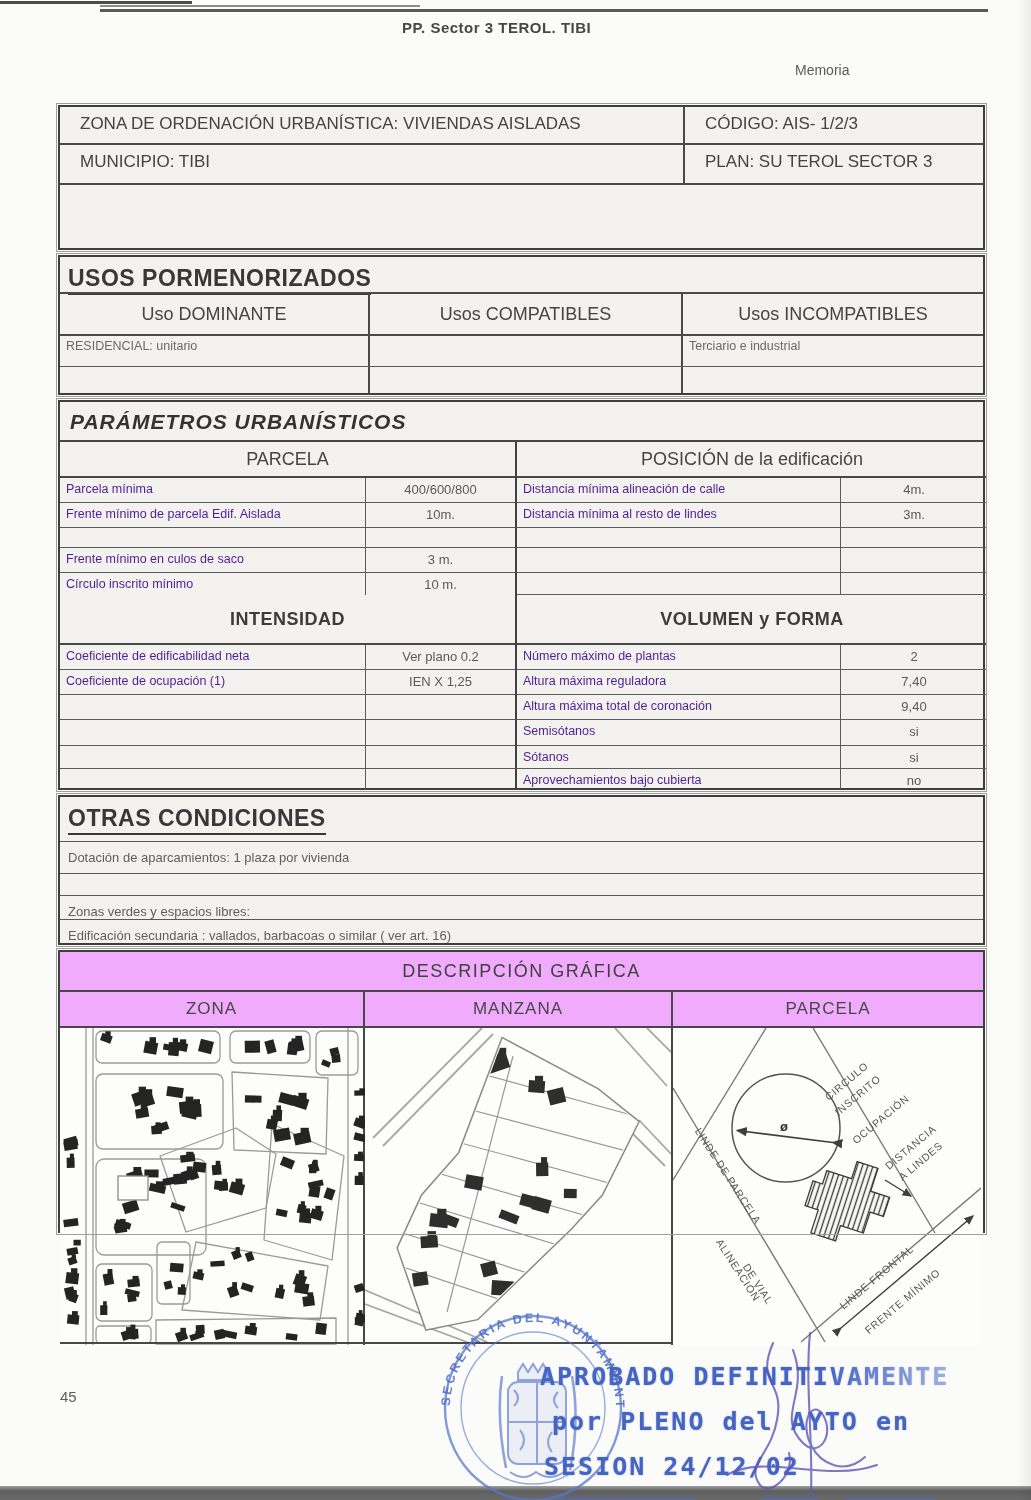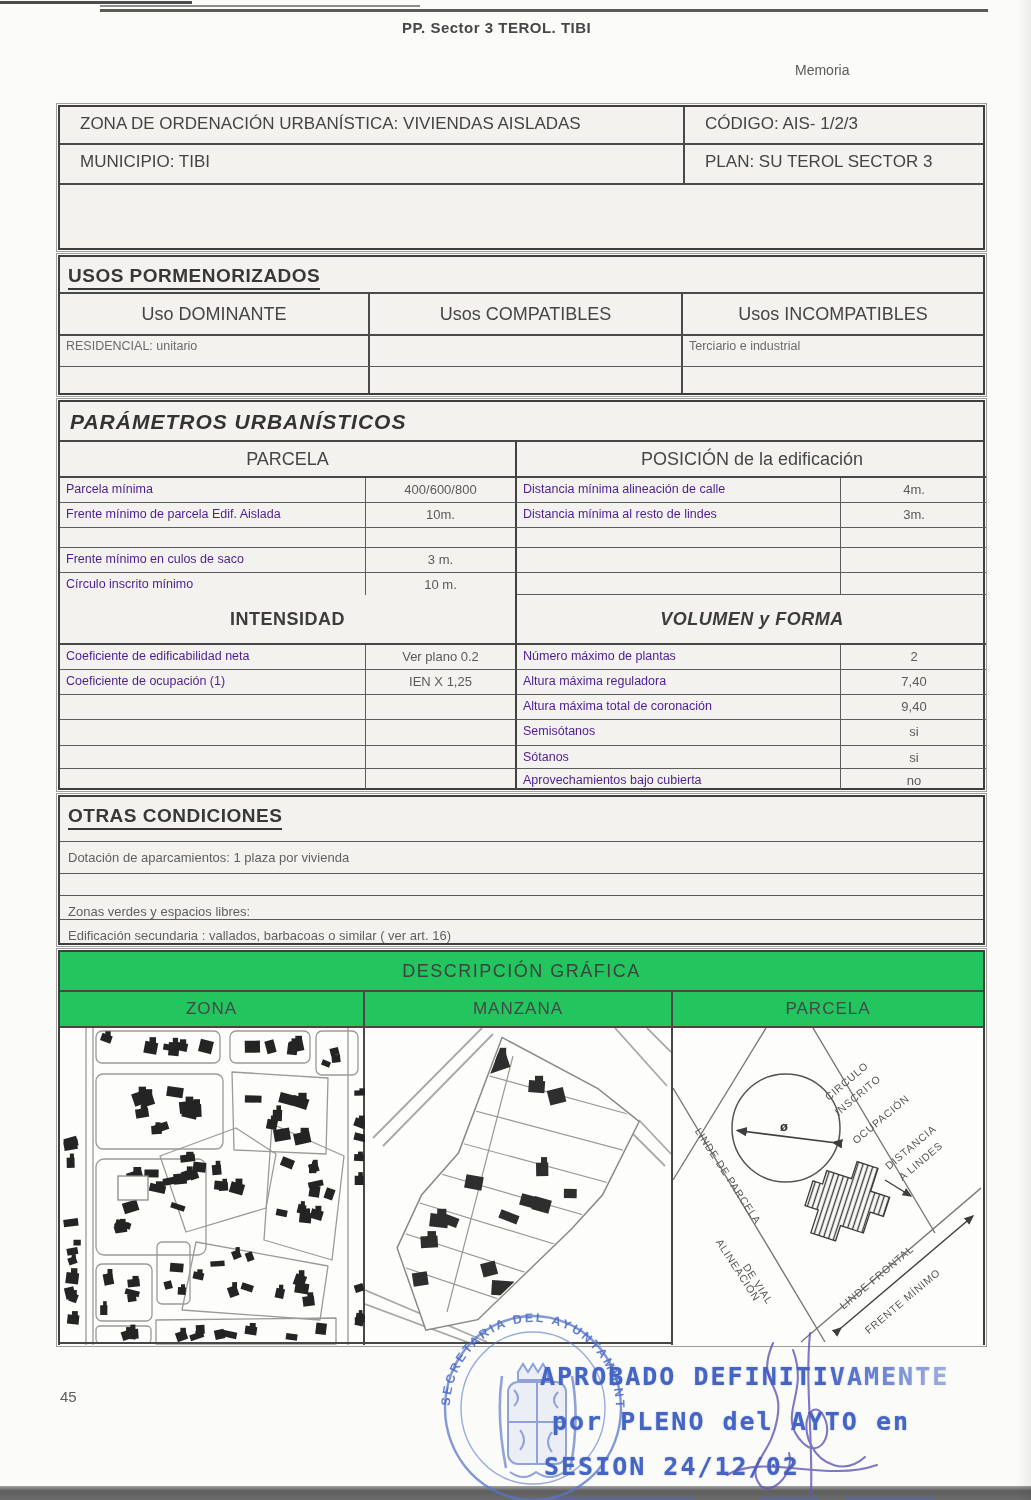--- a/index.html
+++ b/index.html
@@ -22,21 +22,21 @@
   .ident-r3{flex:1;}
   .ident .c-big{font-size:17px;padding:7px 10px 0 20px;color:#444;}
   .c-zona{width:625px;border-right:2px solid #4a4a4a;}
   .c-right{flex:1;}
   .c-sistema{width:310px;border-right:2px solid #4a4a4a;}
   .c-tipo{width:313px;border-right:2px solid #4a4a4a;}
   .c-uso{flex:1;}
   .two-line{display:flex;flex-direction:column;justify-content:center;align-items:center;text-align:center;font-size:17px;line-height:1.55;color:#454545;}
   
   .usos{top:255px;height:140px;display:flex;flex-direction:column;}
-  .sec-title{font-size:19px;font-weight:bold;letter-spacing:.5px;color:#383838;padding:8px 0 0 8px;}
+  .sec-title{font-size:23px;font-weight:bold;letter-spacing:.5px;color:#383838;padding:8px 0 0 8px;}
   .sec-title span{border-bottom:2.5px solid #383838;padding-bottom:2px;}
   .usos-hdr{display:flex;height:40px;border-top:2px solid #4a4a4a;border-bottom:2px solid #4a4a4a;margin-top:auto;}
   .usos-hdr .cell, .usos-row .cell{display:flex;align-items:center;justify-content:center;}
   .u1{width:310px;border-right:2px solid #4a4a4a;}
   .u2{width:313px;border-right:2px solid #4a4a4a;}
   .u3{flex:1;}
   .usos-hdr .cell{font-size:18px;color:#454545;}
   .usos-row{display:flex;height:30px;}
   .usos-row + .usos-row{border-top:1.5px solid #5a5a5a;}
   .usos-row .cell{justify-content:flex-start;align-items:flex-start;font-size:12.5px;color:#6a6a6a;padding:3px 6px;}
@@ -44,31 +44,31 @@
   .params{top:400px;height:390px;}
   .params-title{height:40px;border-bottom:2px solid #474747;font-size:21px;font-weight:bold;font-style:italic;letter-spacing:1px;padding:8px 0 0 10px;box-sizing:border-box;color:#333;}
   .pgrid{display:grid;grid-template-columns:306px 151px 324px 146px;grid-template-rows:36px 25px 25px 20px 25px 22px 50px 25px 25px 25px 26px 23px 20px;}
   .pgrid > div{box-sizing:border-box;border-bottom:1.5px solid #5c5c5c;}
   .bdr-r{border-right:1.5px solid #5c5c5c;}
   .bdr-rs{border-right:2px solid #424242;}
   .phead{grid-column:span 2;display:flex;align-items:center;justify-content:center;font-size:18px;color:#454545;border-bottom:2px solid #474747 !important;}
   .pl{font-size:12.5px;color:#4c1d95;padding:4px 6px 0 6px;}
   .pv{font-size:13px;color:#5a5a5a;text-align:center;padding-top:4px;}
   .pmid{grid-column:span 2;display:flex;align-items:center;justify-content:center;font-size:18px;font-weight:bold;color:#3c3c3c;border-bottom:2px solid #474747 !important;letter-spacing:.5px;}
-  .pmid.norm{font-weight:600;font-style:italic;}
+  .pmid.norm{font-weight:600;}
   .nb{border-bottom:none !important;}
   
   .otras{top:795px;height:150px;display:flex;flex-direction:column;}
   .otras-row{border-top:1.8px solid #585858;font-size:13px;color:#5f5f5f;padding:8px 8px 0 8px;box-sizing:border-box;}
   .o1{height:32px;margin-top:auto;}
   .o2{height:22px;}
   .o3{height:24px;}
   .o4{height:24px;}
   
-  .grafica{top:950px;height:395px;background:#22c55e;}
+  .grafica{top:950px;height:283px;background:#f0abfc;}
   .graf-title{height:40px;border-bottom:2px solid #474747;display:flex;align-items:center;justify-content:center;font-size:18px;letter-spacing:1.5px;color:#404040;box-sizing:border-box;}
   .graf-hdr{display:flex;height:36px;border-bottom:2px solid #474747;box-sizing:border-box;}
   .graf-hdr .cell{display:flex;align-items:center;justify-content:center;font-size:17px;letter-spacing:1px;color:#474747;}
   .g1{width:305px;border-right:2px solid #474747;}
   .g2{width:308px;border-right:2px solid #474747;}
   .g3{flex:1;}
   .graf-body{display:flex;height:317px;}
   .panel{background:#fdfdfb;box-sizing:border-box;}
   .p1{width:305px;border-right:2px solid #474747;}
   .p2{width:308px;border-right:2px solid #474747;}

